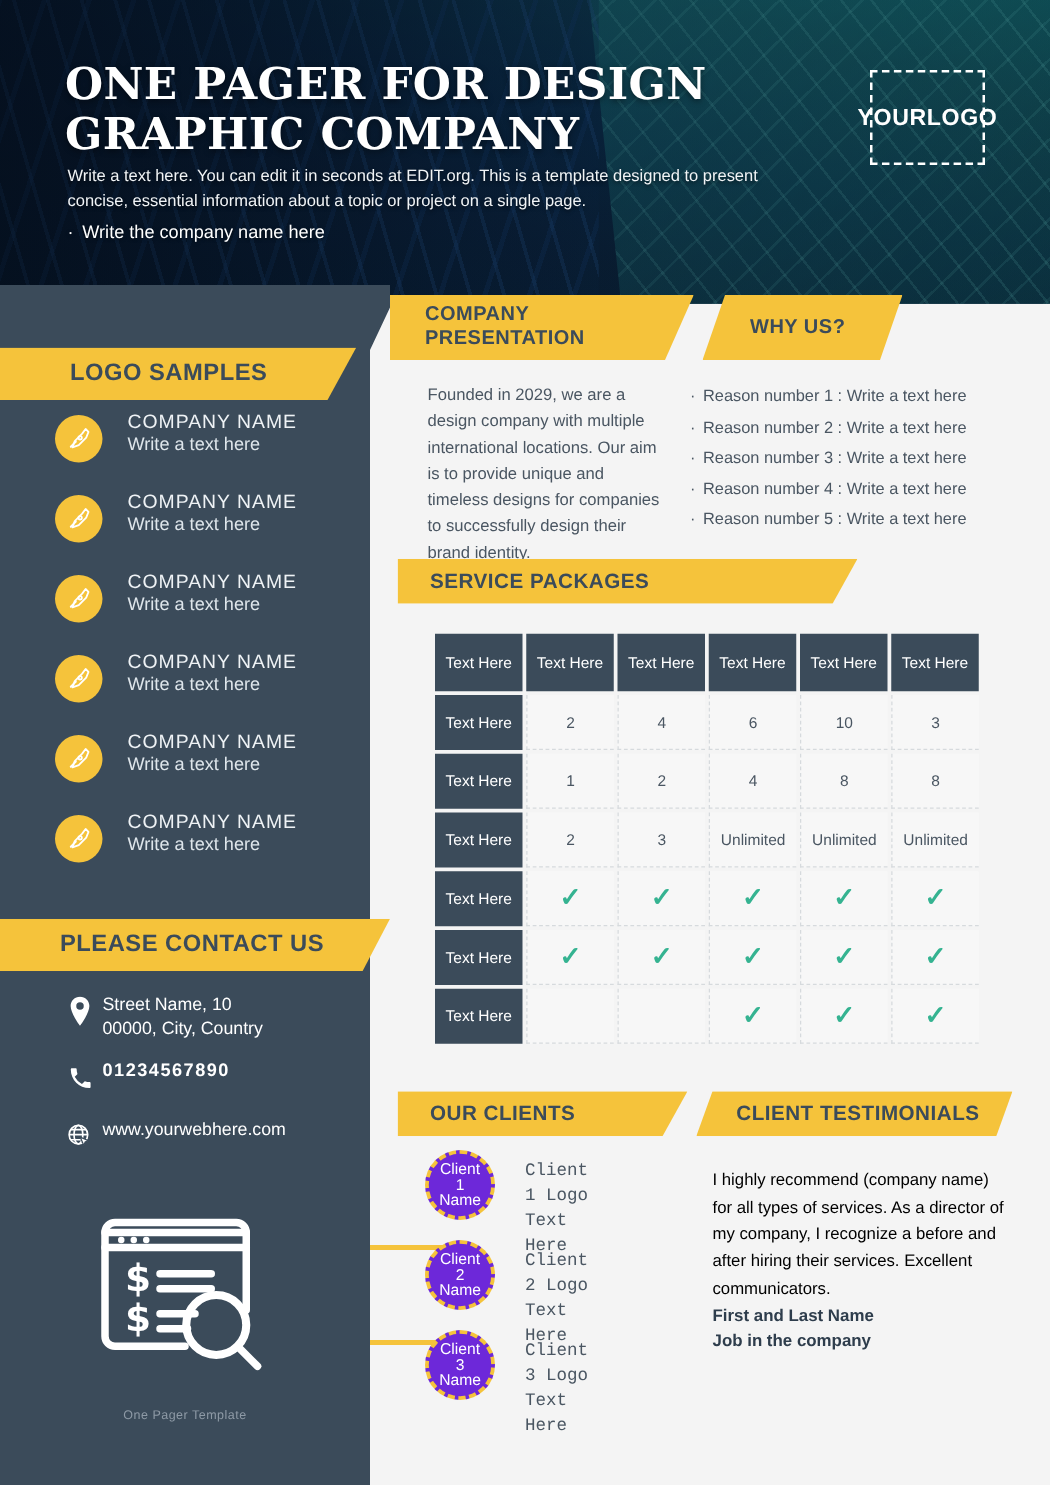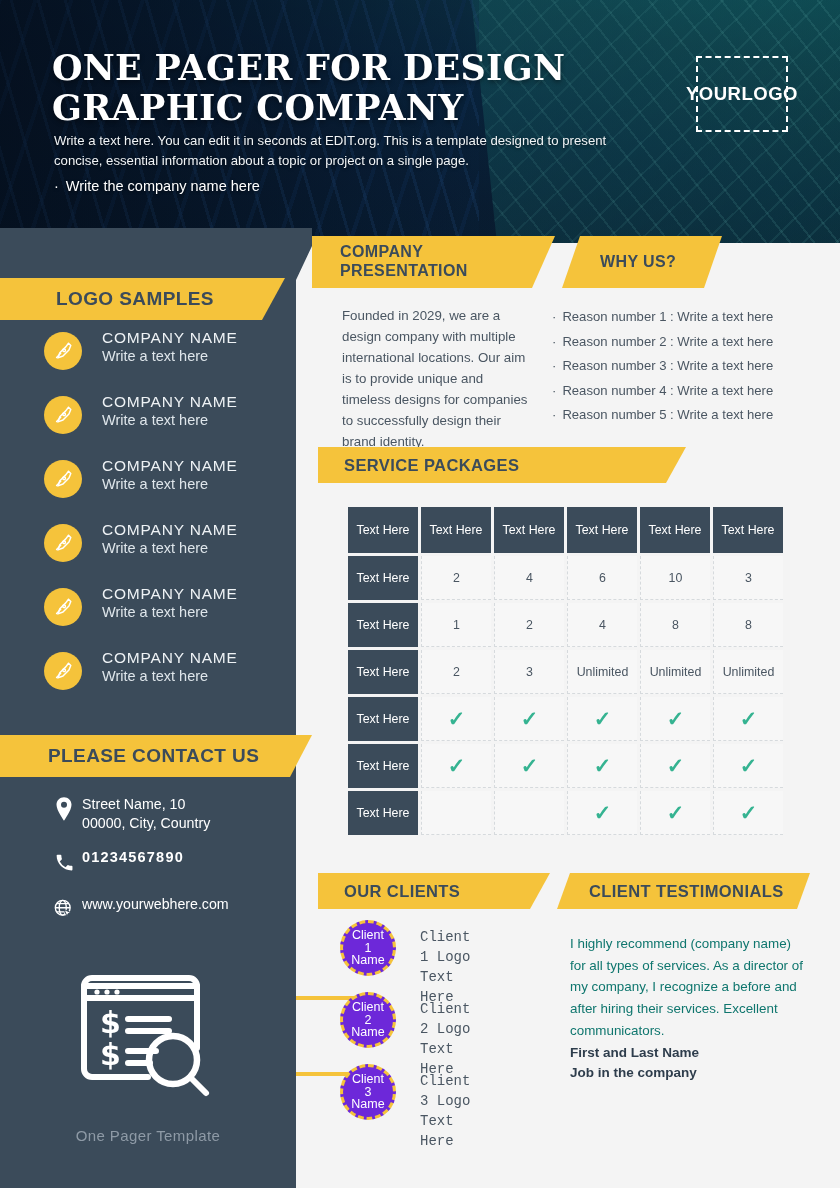--- a/index.html
+++ b/index.html
@@ -138,21 +138,21 @@
   }
   .contact-txt {
     margin-left: 32px; color: #ffffff; font-size: 14.2px; line-height: 1.35;
   }
   .contact-txt.bold { font-weight: bold; letter-spacing: 1.2px; font-size: 14.5px; }
 
   
   #illustration { position: absolute; left: 75px; top: 955px; }
   #footer-caption {
     position: absolute; left: 0; top: 1127px; width: 296px;
-    text-align: center; color: #8e9aa6; font-size: 15px; letter-spacing: 0.4px;
+    text-align: center; color: #8e9aa6; font-size: 10px; letter-spacing: 0.4px;
   }
 
   
   #ribbon-company-presentation {
     left: 312px; top: 236px; width: 243px; height: 52px;
     clip-path: polygon(0 0, 243px 0, 220px 52px, 0 52px);
     padding-left: 28px; font-size: 16px; line-height: 1.18;
     display:block; padding-top: 7px;
   }
   #ribbon-why-us {
@@ -215,21 +215,21 @@
   .client-label {
     position: absolute; left: 80px; top: 8px;
     color: #4a5662; font-size: 14px; line-height: 1.42; font-family: Liberation Mono, monospace;
   }
   .connector {
     position: absolute; height: 4px; background: #f5c33b;
   }
 
   #testimonial-body {
     position: absolute; left: 570px; top: 933px; width: 240px;
-    color: #0f766e; font-size: 13.4px; line-height: 1.62;
+    color: #000000; font-size: 13.4px; line-height: 1.62;
   }
   #testimonial-author {
     position: absolute; left: 570px; top: 1043px; width: 240px;
     color: #2e3d4c; font-size: 13.5px; font-weight: bold; line-height: 1.45;
   }
 </style>
 </head>
 <body>
 
 <div id="page">

